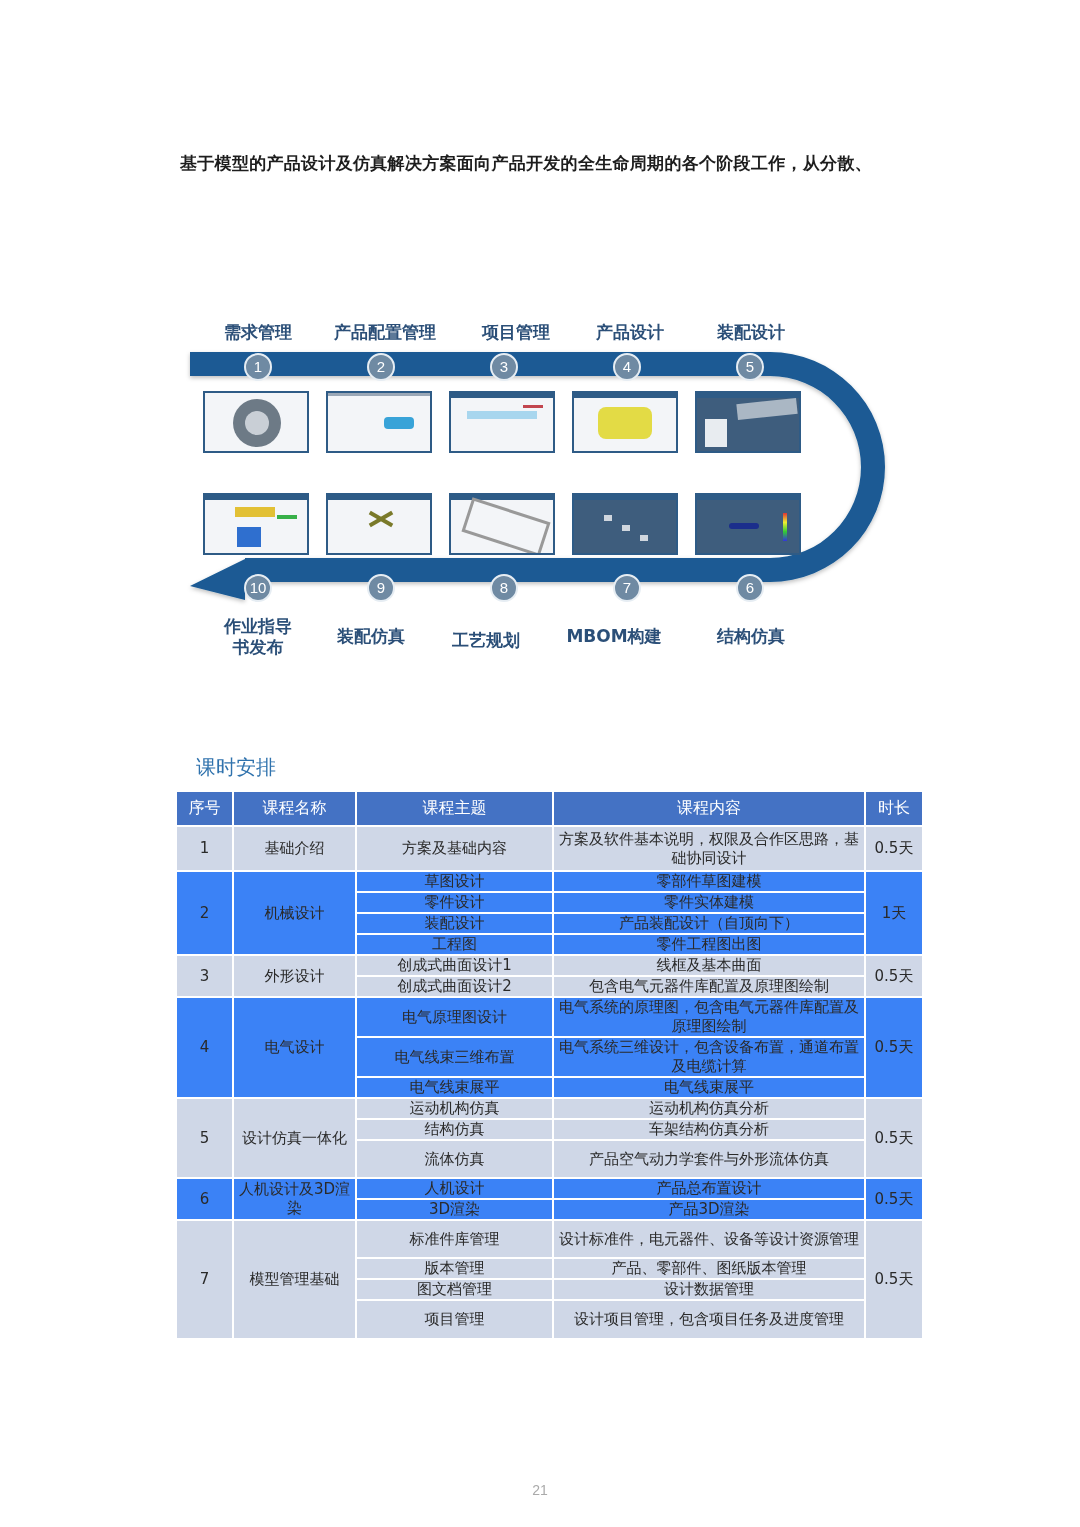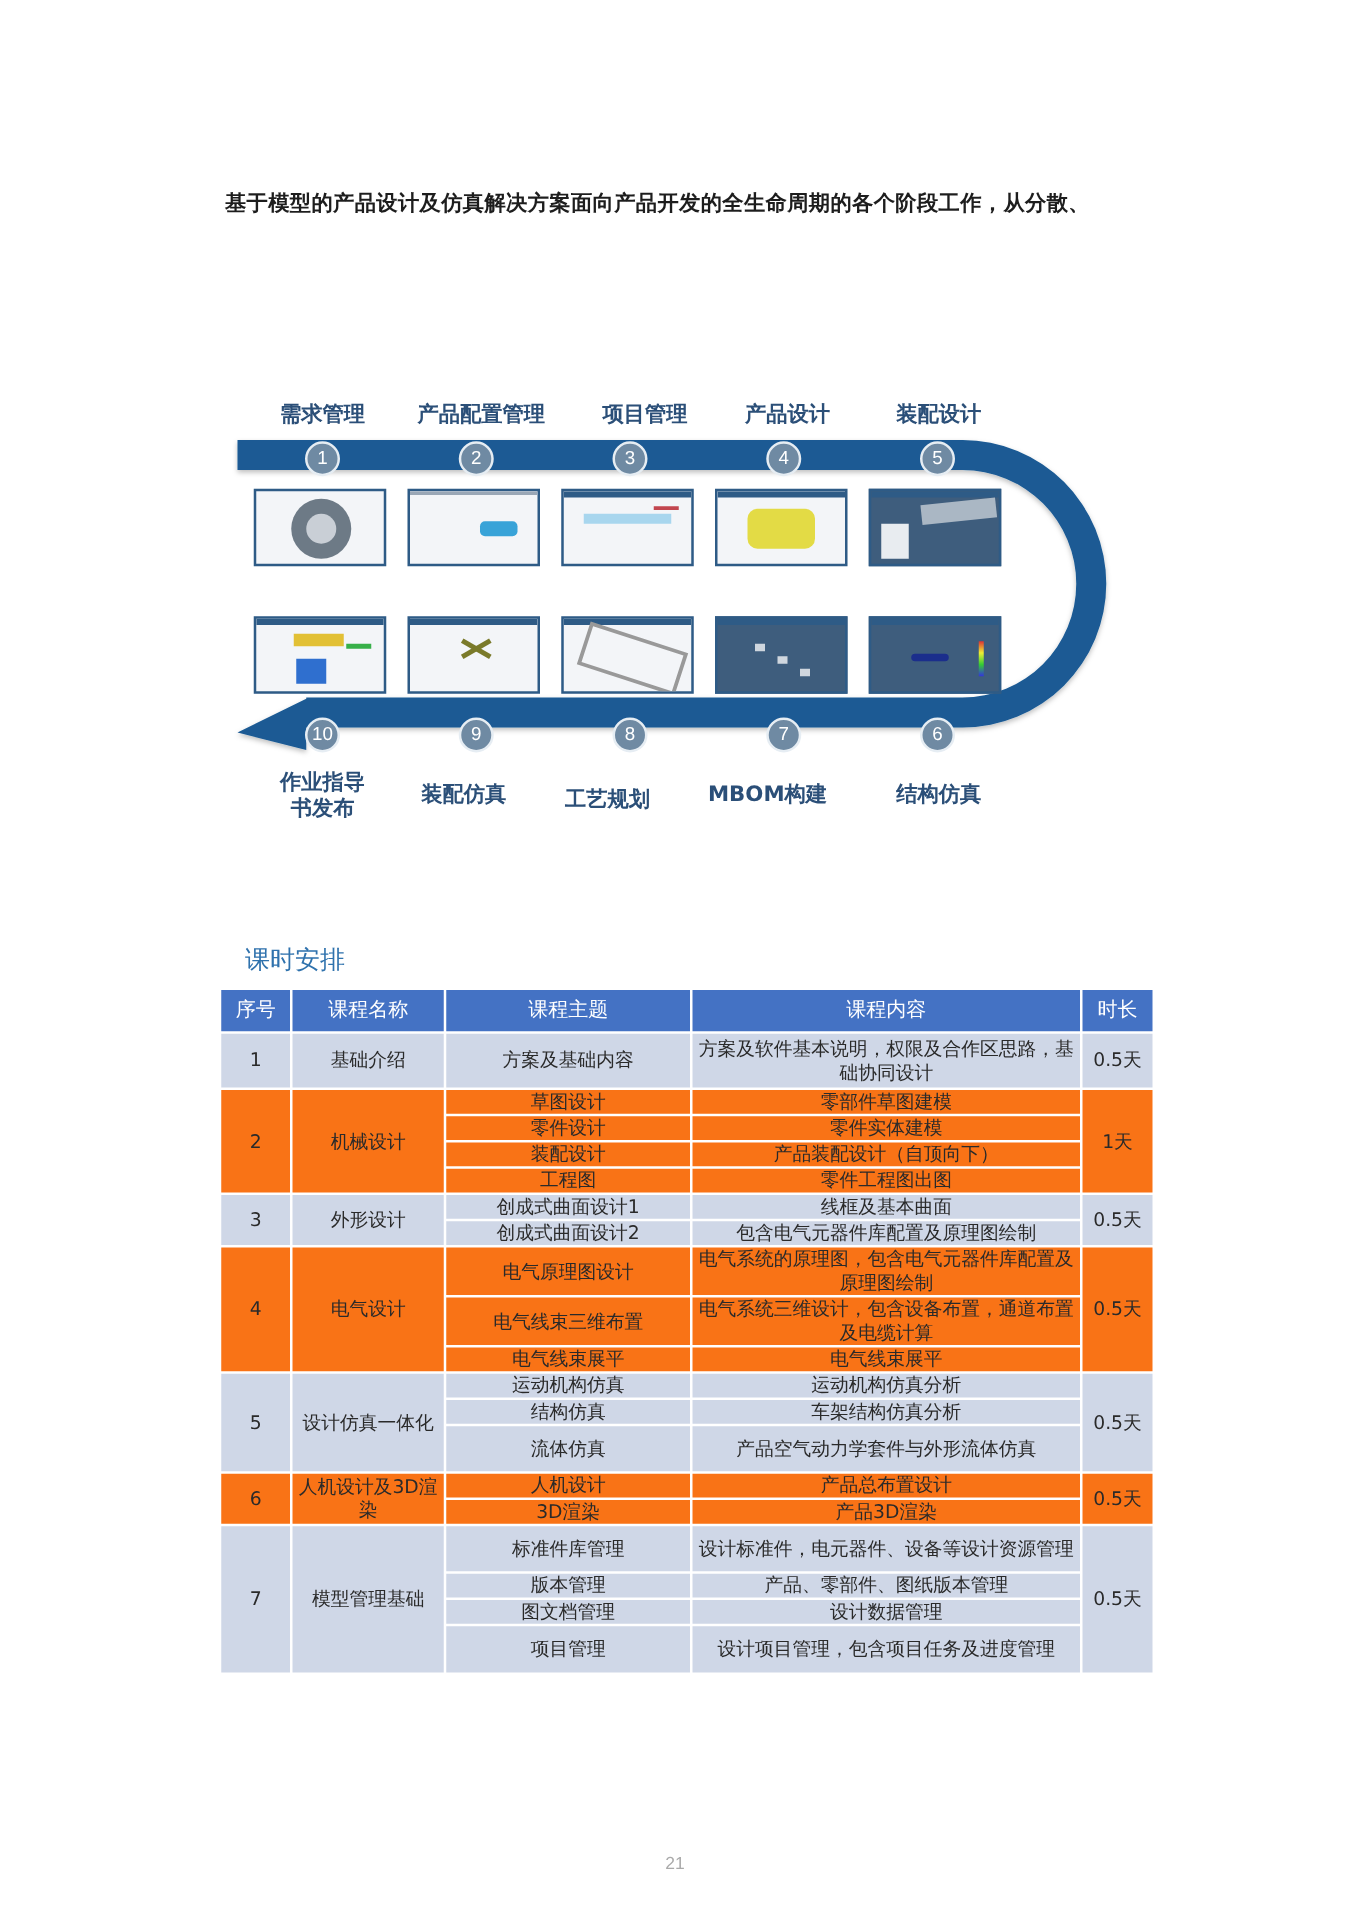--- a/index.html
+++ b/index.html
@@ -18,21 +18,21 @@
   .thumb.dark { background:#3e5d7d; }
   .thumb .blob { position:absolute; }
 
   .section-title { position:absolute; left:180px; top:754px; font-size:20px; font-weight:normal; color:#2f72ad;margin-left:16px; }
 
   table.sched { position:absolute; left:175px; top:790px; border-collapse:separate; border-spacing:2px; width:749px;
                 font-size:15px; color:#2a2a2a; }
   table.sched th { background:#4472c4; color:#fff; font-weight:normal; height:33px; font-size:16px; padding:0; }
   table.sched td { text-align:center; padding:0 2px; line-height:19px; }
   .odd td { background:#cfd7e7; }
-  .even td { background:#f97316; }
+  .even td { background:#3b82f6; }
 
   .page-num { position:absolute; left:0; width:1080px; top:1482px; text-align:center; font-size:14px; color:#aaaaaa; font-family:"Liberation Sans",sans-serif; }
 </style>
 </head>
 <body>
 
 <div class="intro">
   <p>基于模型的产品设计及仿真解决方案面向产品开发的全生命周期的各个阶段工作，从分散、</p>
 </div>
 

